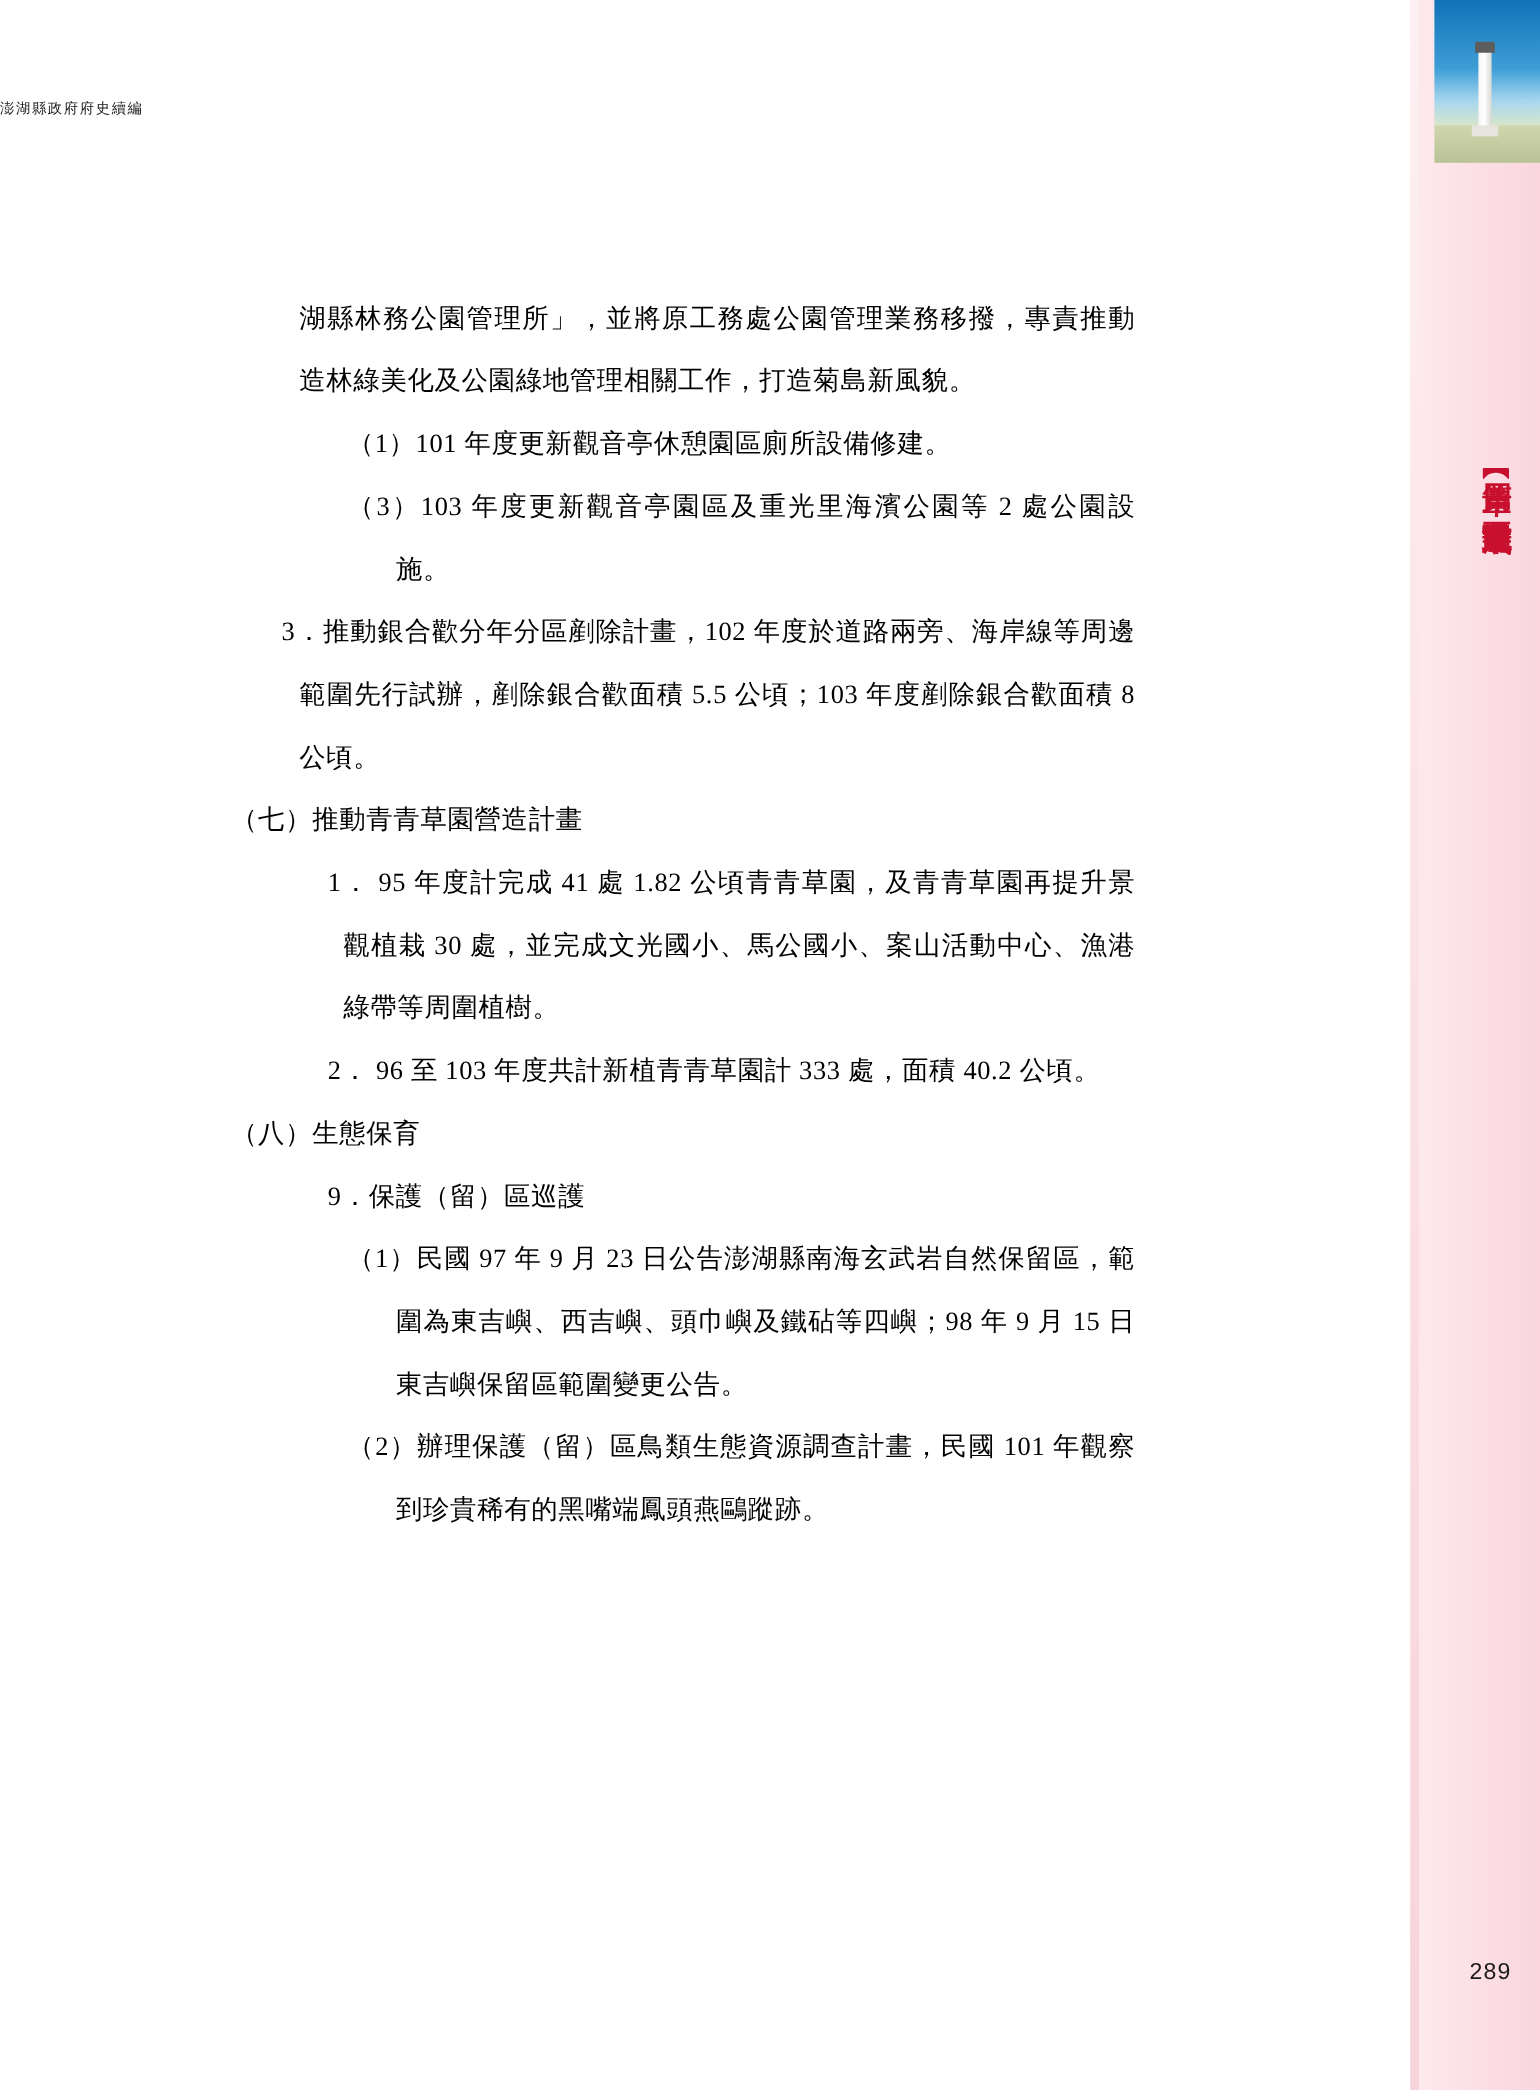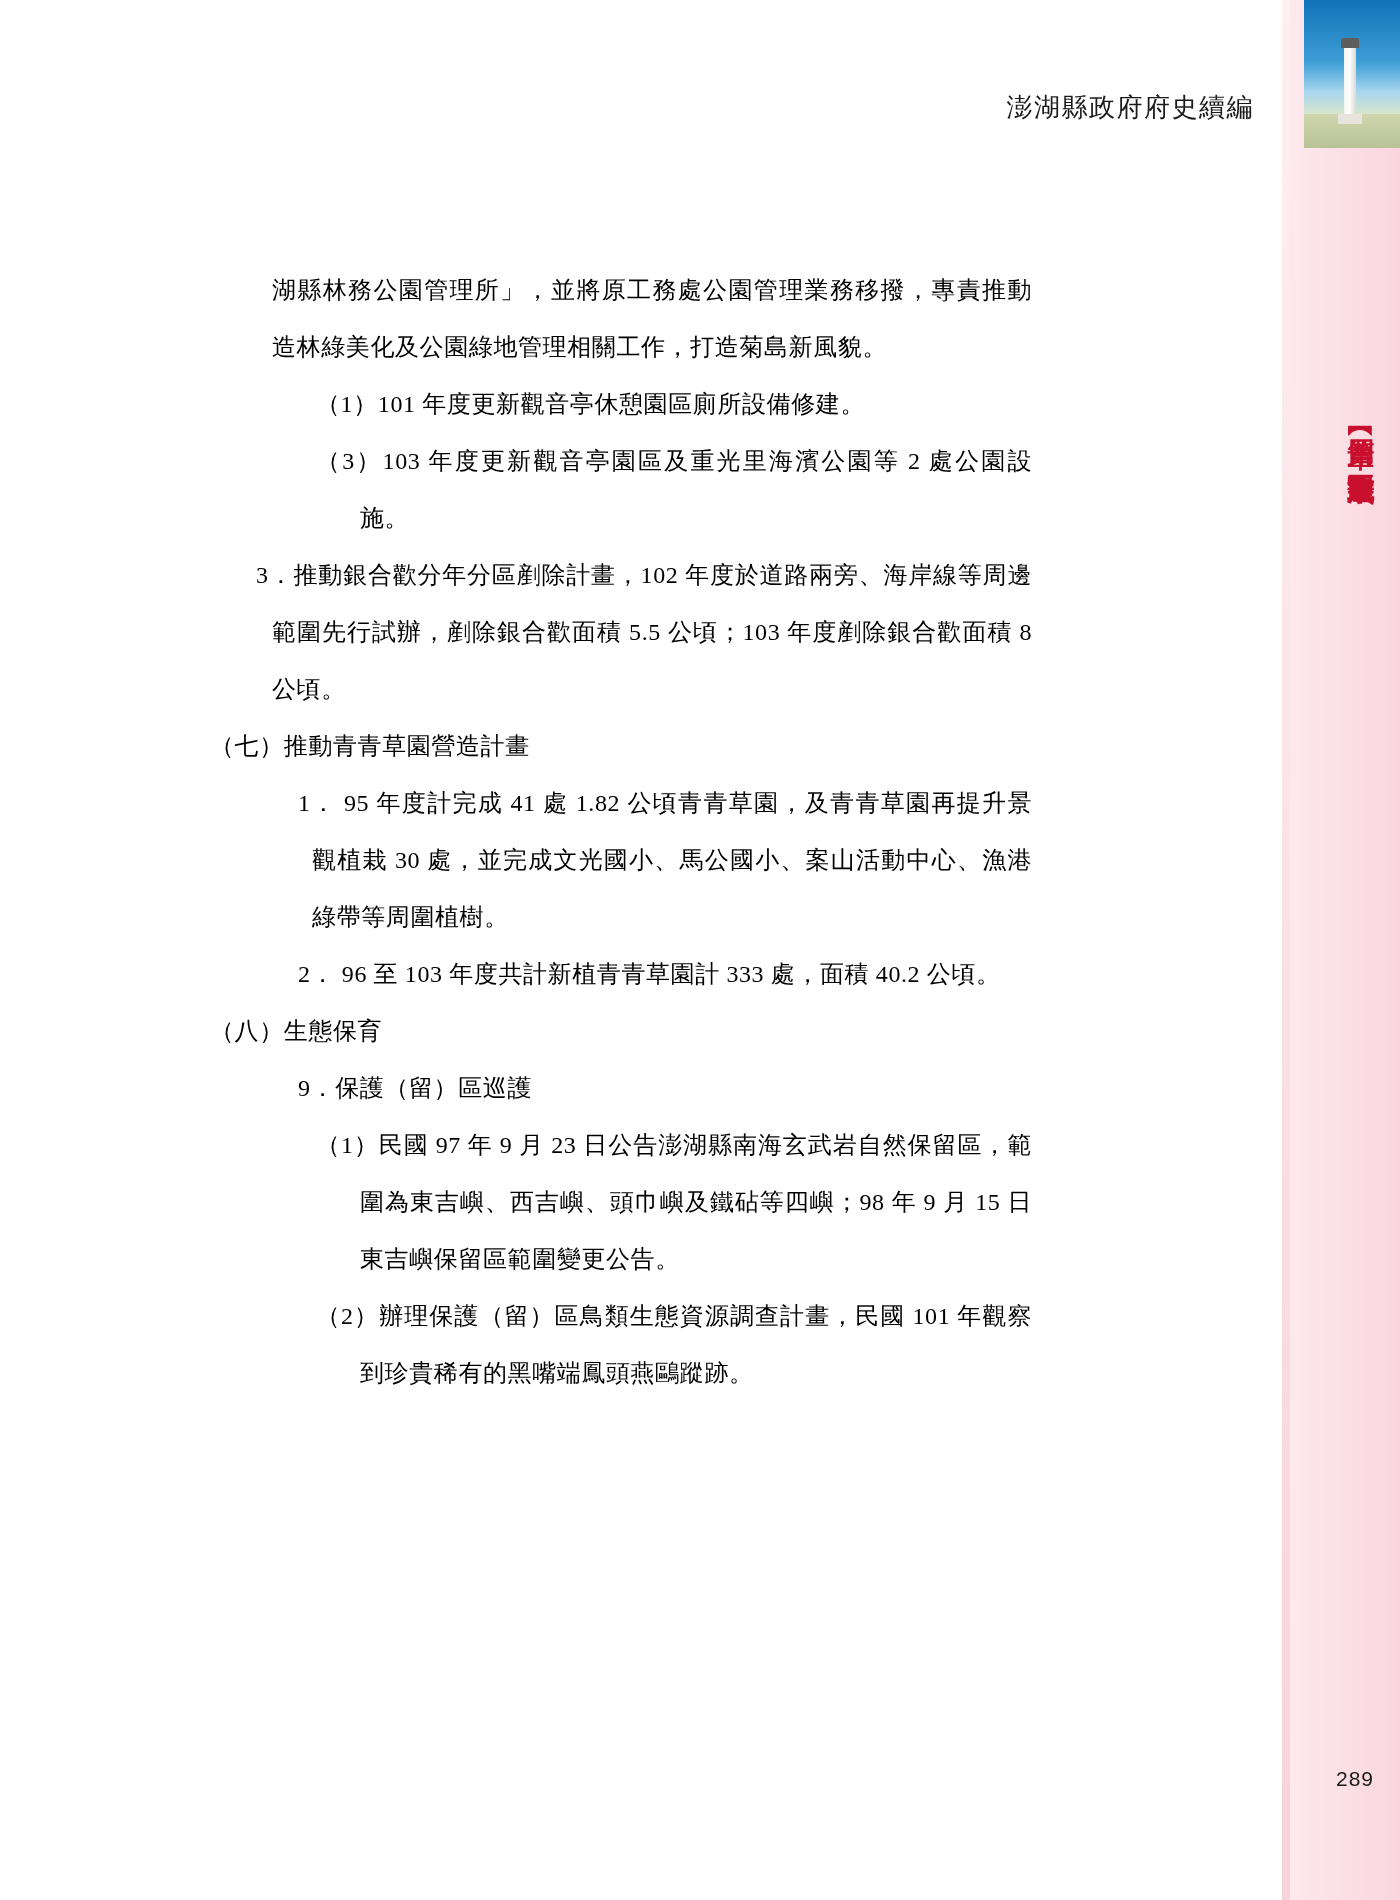--- a/index.html
+++ b/index.html
@@ -92,22 +92,22 @@
     height: 320px;
     white-space: pre;
   }
 
   
   .page-header {
     position: absolute;
     top: 90px;
     left: 0;
     width: 1254px;
-    text-align: right;
-    font-size: 26px;
+    text-align: left;
+    font-size: 13px;
     color: #1a1a1a;
     letter-spacing: 1.5px;
   }
 
   
   .content {
     position: absolute;
     top: 262px;
     left: 272px;
     width: 760px;
@@ -142,21 +142,21 @@
   .lvl-top {               
     padding-left: 0;
     text-indent: -62px;
     margin-left: 62px;
     text-align: justify;
   }
 
   
   .folio {
     position: absolute;
-    bottom: 109px;
+    bottom: 95px;
     right: 26px;
     font-size: 21px;
     color: #1a1a1a;
     letter-spacing: 1px;
     font-family: "Liberation Sans", sans-serif;
   }
 </style>
 </head>
 <body>
 

